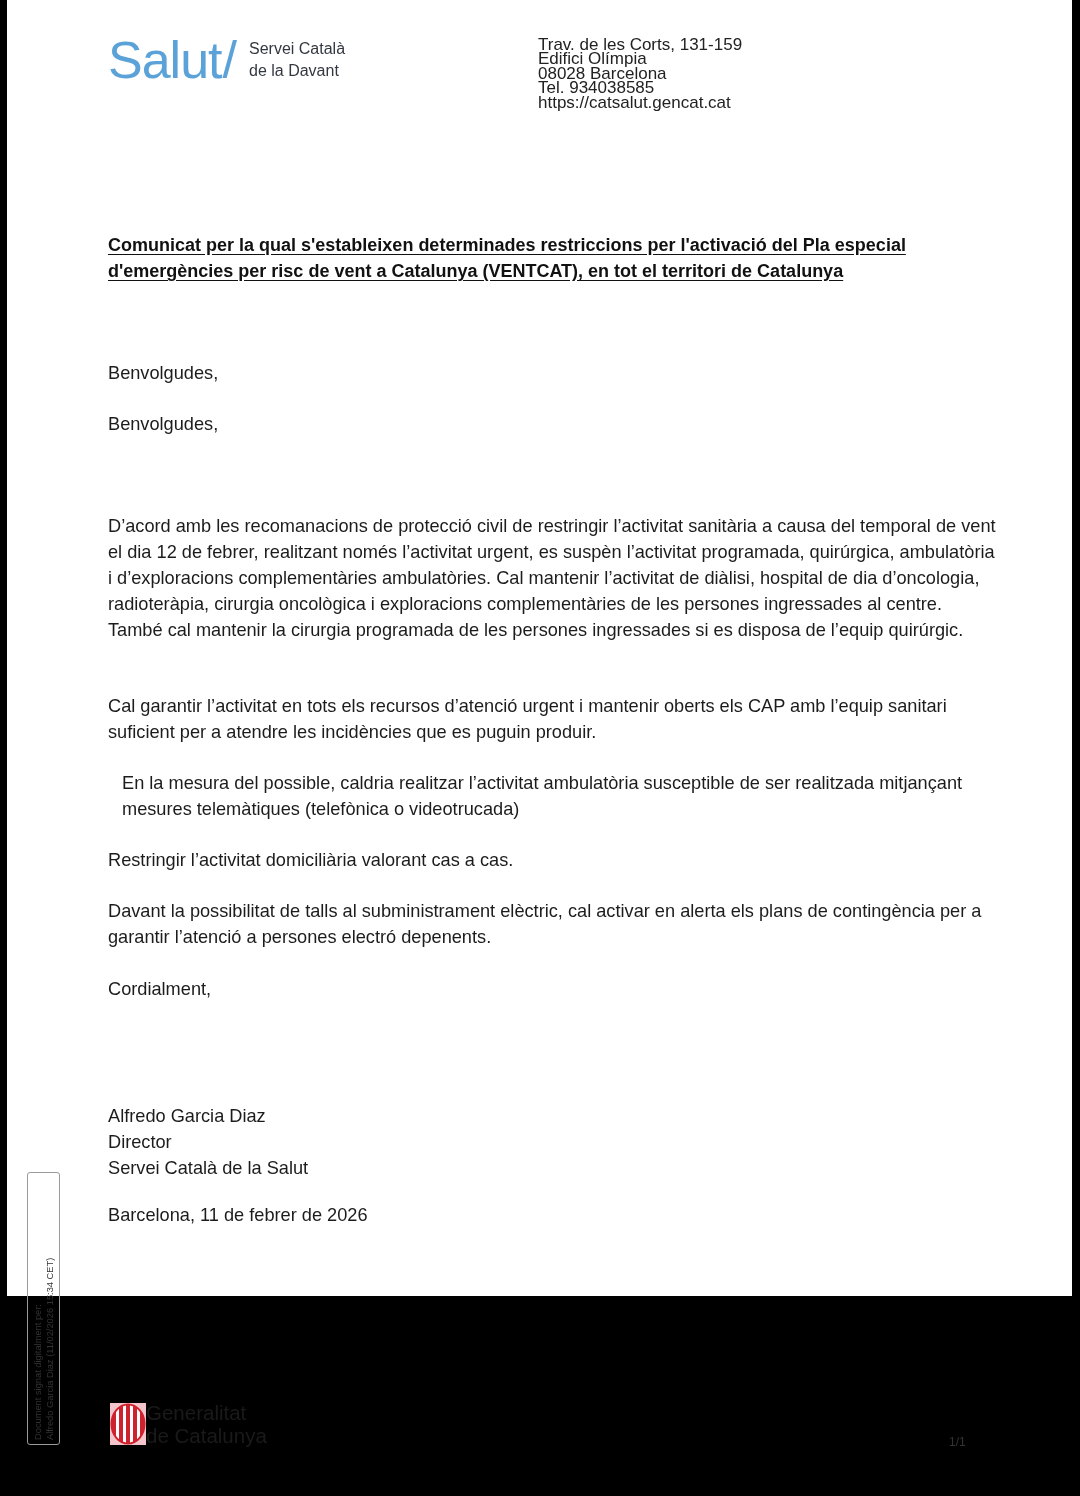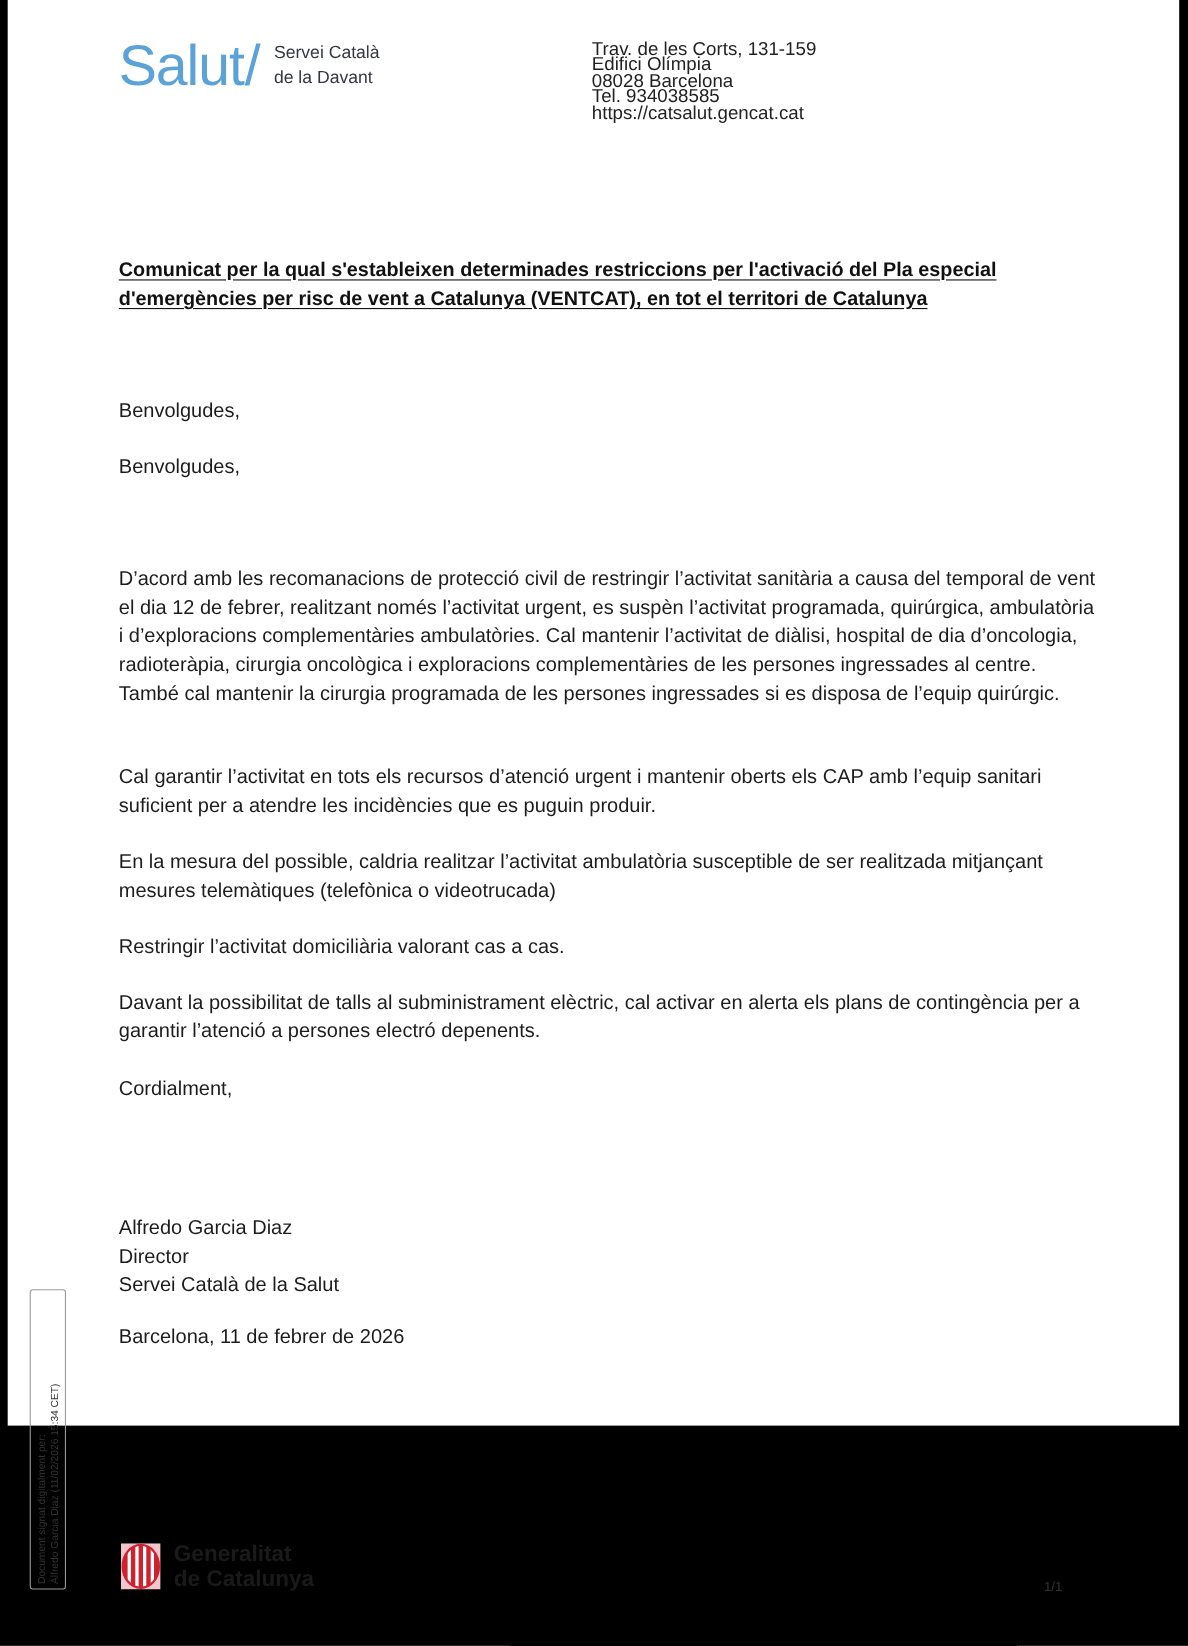--- a/index.html
+++ b/index.html
@@ -80,21 +80,21 @@
       left: 101px;
       font-size: 18.2px;
       line-height: 26px;
       color: #1c1c1c;
       width: 890px;
     }
     .greet1 { top: 360px; }
     .greet2 { top: 411px; }
     .para1 { top: 513px; }
     .para2 { top: 693px; }
-    .para3 { top: 770px; }
+    .para3 { top: 770px; margin-left: 14px; }
     .para4 { top: 847px; }
     .para5 { top: 898px; }
     .closing { top: 976px; }
     .sig { top: 1103px; }
     .place-date { top: 1202px; }
 
     .stamp {
       position: absolute;
       left: 20px;
       top: 1172px;
@@ -126,23 +126,22 @@
       top: 1401px;
       display: flex;
       align-items: center;
     }
     .gen-emblem {
       width: 36px;
       height: 42px;
       position: relative;
     }
     .gen-name {
-      margin-left: 12px;
       font-size: 20.5px;
-      font-weight: bold;
+      font-weight: normal;
       line-height: 23px;
       color: #1a1a1a;
     }
     .page-num {
       position: absolute;
       left: 942px;
       top: 1435px;
       font-size: 12px;
       color: #333;
     }

